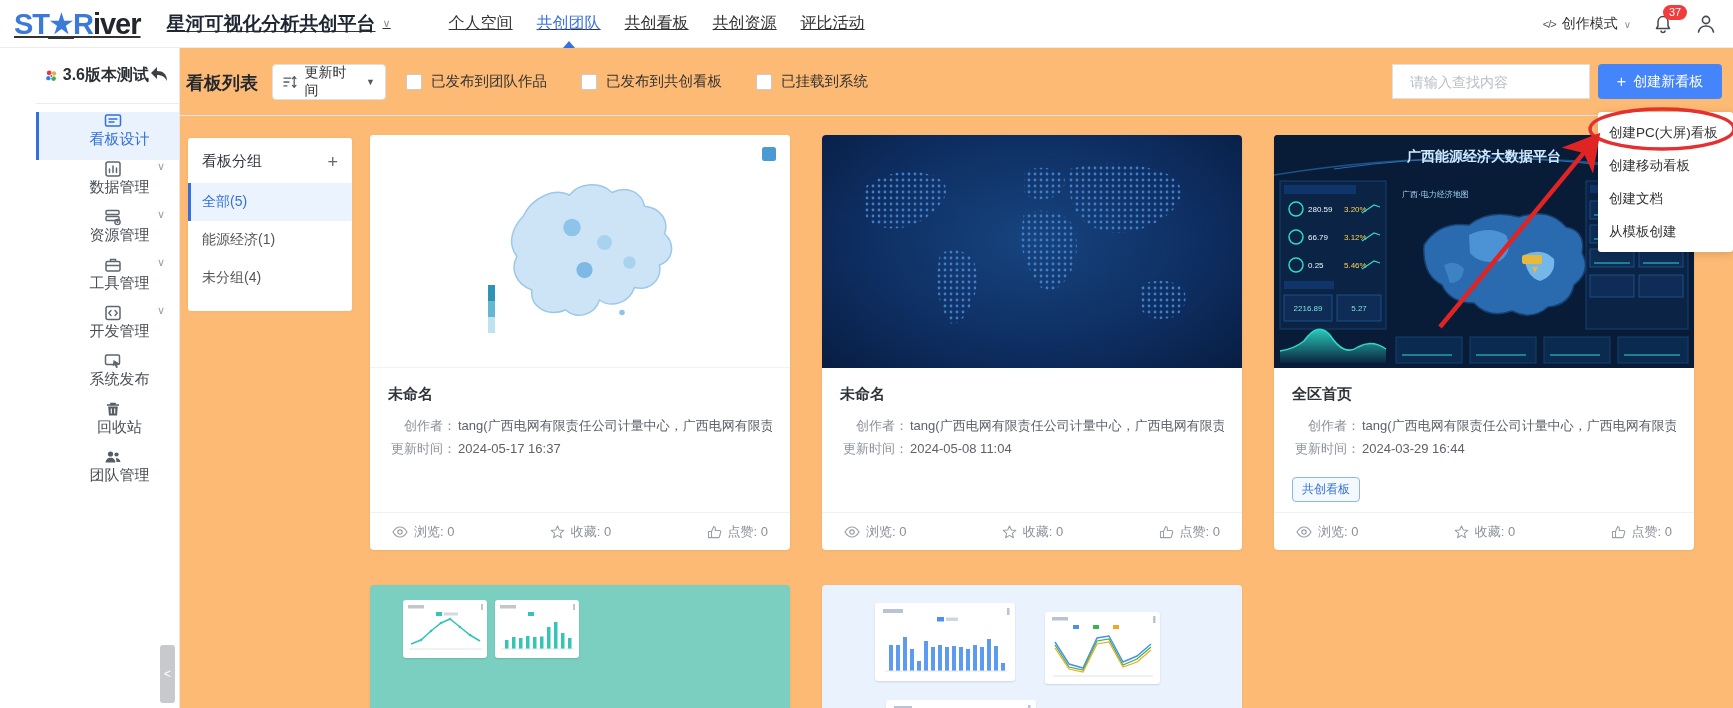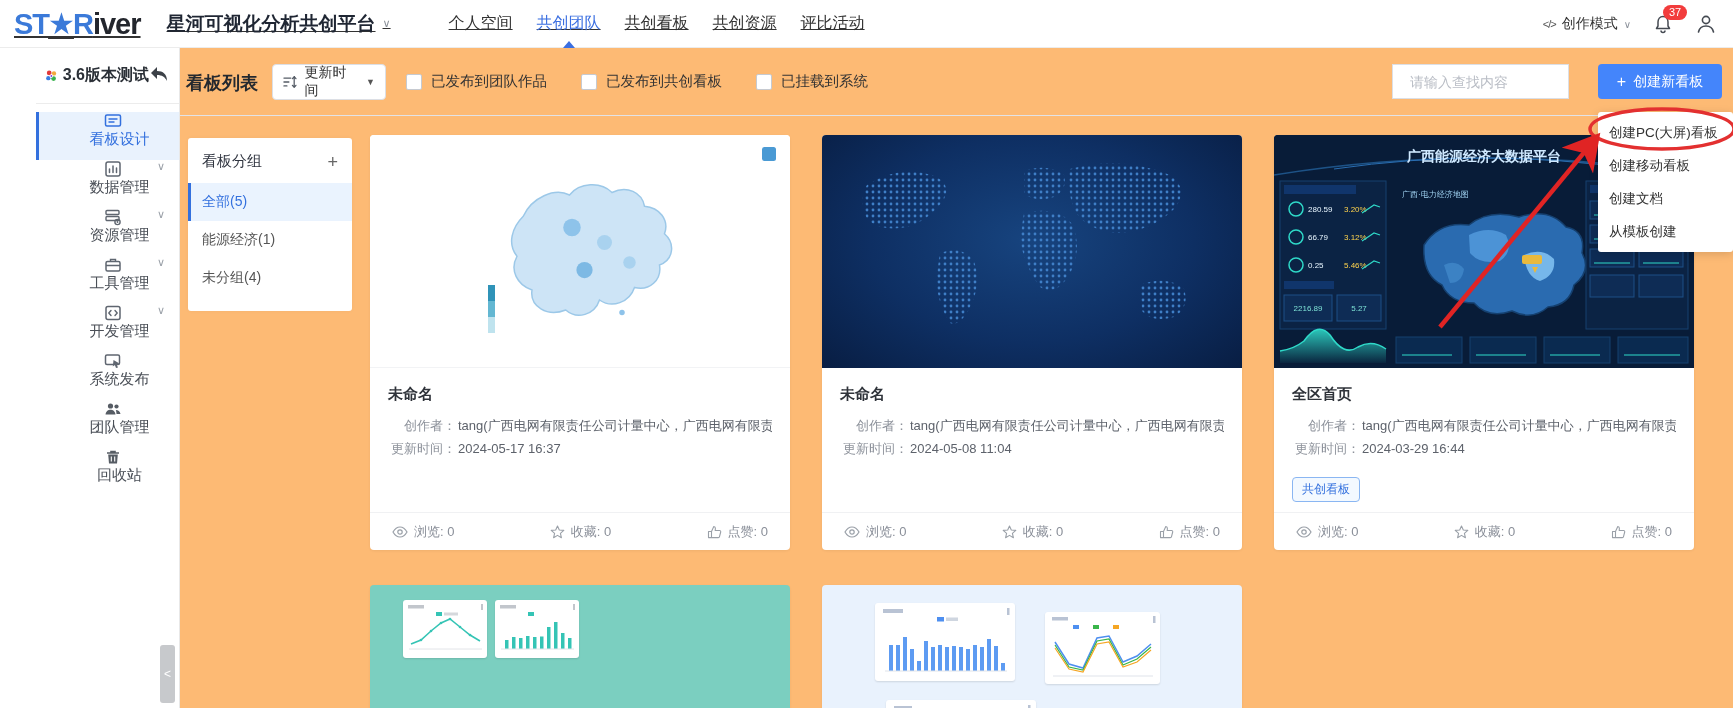--- a/index.html
+++ b/index.html
@@ -51,21 +51,21 @@
   .main { position:absolute; left:168px; top:48px; right:0; bottom:0; background:#fdba74; overflow:hidden; }
   .toolbar-divider { position:absolute; left:0; top:67px; right:0; height:1px; background:#e2e3e7; }
   .list-title { position:absolute; left:18px; top:23px; font-size:18px; font-weight:bold; color:#24292f; }
   .sort-box { position:absolute; left:104px; top:16px; width:114px; height:36px; background:#fff;
     border:1px solid #dcdfe5; border-radius:4px; display:flex; align-items:center; padding:0 10px; gap:7px;
     font-size:14px; color:#333; cursor:pointer;justify-content:space-between; }
   .sort-box .sort-caret { margin-left:auto; font-size:9px; color:#555; }
   .filters { position:absolute; left:238px; top:24px; display:flex; gap:34px; align-items:center; }
   .filter { display:flex; align-items:center; gap:9px; font-size:14.5px; color:#333; cursor:pointer;font-family:Liberation Serif, serif; }
   .cb { width:16px; height:16px; background:#fff; border:1px solid #c6cad1; border-radius:2px; }
-  .search { position:absolute; left:1224px; top:16px; width:177px; height:35px; background:#fff;
+  .search { position:absolute; left:1224px; top:16px; width:198px; height:35px; background:#fff;
     border:1px solid #dcdfe5; border-radius:0; display:flex; align-items:center; padding:0 10px; gap:7px; }
   .search input { border:none; outline:none; flex:1; font-size:14px; color:#333; background:transparent;
     font-family:"Liberation Sans","DejaVu Sans",sans-serif; }
   .search input::placeholder { color:#b9bdc5; }
   .create-btn { position:absolute; left:1430px; top:16px; width:124px; height:35px; background:#4485fb; color:#fff;
     border:none; border-radius:4px; font-size:14px; cursor:pointer; display:flex; align-items:center;
     justify-content:center; gap:7px; font-family:inherit; }
   .create-btn .plus { font-size:16px; }
 
   
@@ -242,37 +242,37 @@
           <svg width="18" height="18" viewBox="0 0 18 18">
               <rect x="1.5" y="3" width="14" height="9.5" rx="1.5" fill="none" stroke="#5f6670" stroke-width="1.5"></rect>
               <path d="M9.5 8 L15.5 11.5 L12.5 12.2 L14 15.5 L12 16 L10.8 12.8 L8.8 14.5 Z" fill="#5f6670"></path>
             </svg>
         </span>
         <span>系统发布</span>
       </div>
       <div class="menu-item">
         <span class="mi-icon">
           <svg width="18" height="18" viewBox="0 0 18 18">
+              <path d="M3 5 H15 M7 5 V3.5 H11 V5" stroke="#565c64" stroke-width="1.6" fill="none"></path>
+              <path d="M4.2 6.5 H13.8 L13 15.5 H5 Z" fill="#565c64"></path>
+              <path d="M7.3 8.5 V13.5 M10.7 8.5 V13.5" stroke="#fff" stroke-width="1.1"></path>
+            </svg>
+        </span>
+        <span>回收站</span>
+      </div>
+      <div class="menu-item">
+        <span class="mi-icon">
+          <svg width="18" height="18" viewBox="0 0 18 18">
               <circle cx="6.5" cy="6" r="2.6" fill="#565c64"></circle>
               <circle cx="12.5" cy="6.5" r="2.1" fill="#565c64"></circle>
               <path d="M1.5 14.5 C2 10.8 4.3 9.7 6.5 9.7 C8.7 9.7 11 10.8 11.5 14.5 Z" fill="#565c64"></path>
               <path d="M11.8 9.9 C14.2 10 16 11 16.5 14 L12.5 14 C12.4 12.2 12.2 10.8 11.8 9.9 Z" fill="#565c64"></path>
             </svg>
         </span>
         <span>团队管理</span>
-      </div>
-      <div class="menu-item">
-        <span class="mi-icon">
-          <svg width="18" height="18" viewBox="0 0 18 18">
-              <path d="M3 5 H15 M7 5 V3.5 H11 V5" stroke="#565c64" stroke-width="1.6" fill="none"></path>
-              <path d="M4.2 6.5 H13.8 L13 15.5 H5 Z" fill="#565c64"></path>
-              <path d="M7.3 8.5 V13.5 M10.7 8.5 V13.5" stroke="#fff" stroke-width="1.1"></path>
-            </svg>
-        </span>
-        <span>回收站</span>
       </div>
     </div>
   </div>
   <div class="collapse-handle">
     <span>&lt;</span>
   </div>
 
   <div class="main">
     <div class="list-title">看板列表</div>
 

